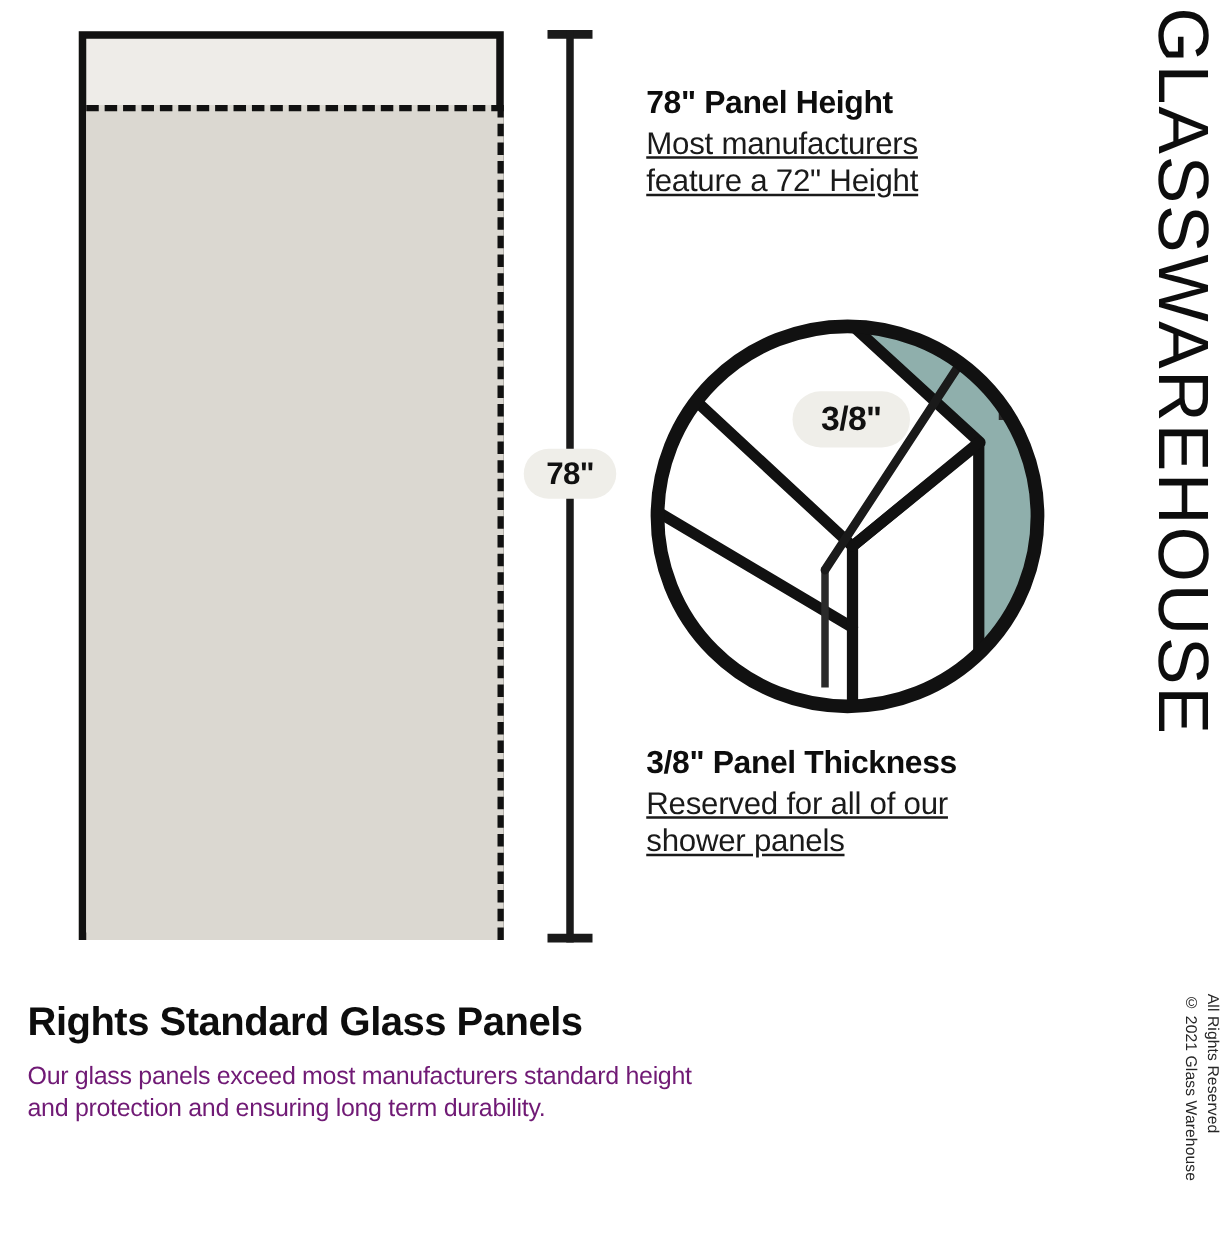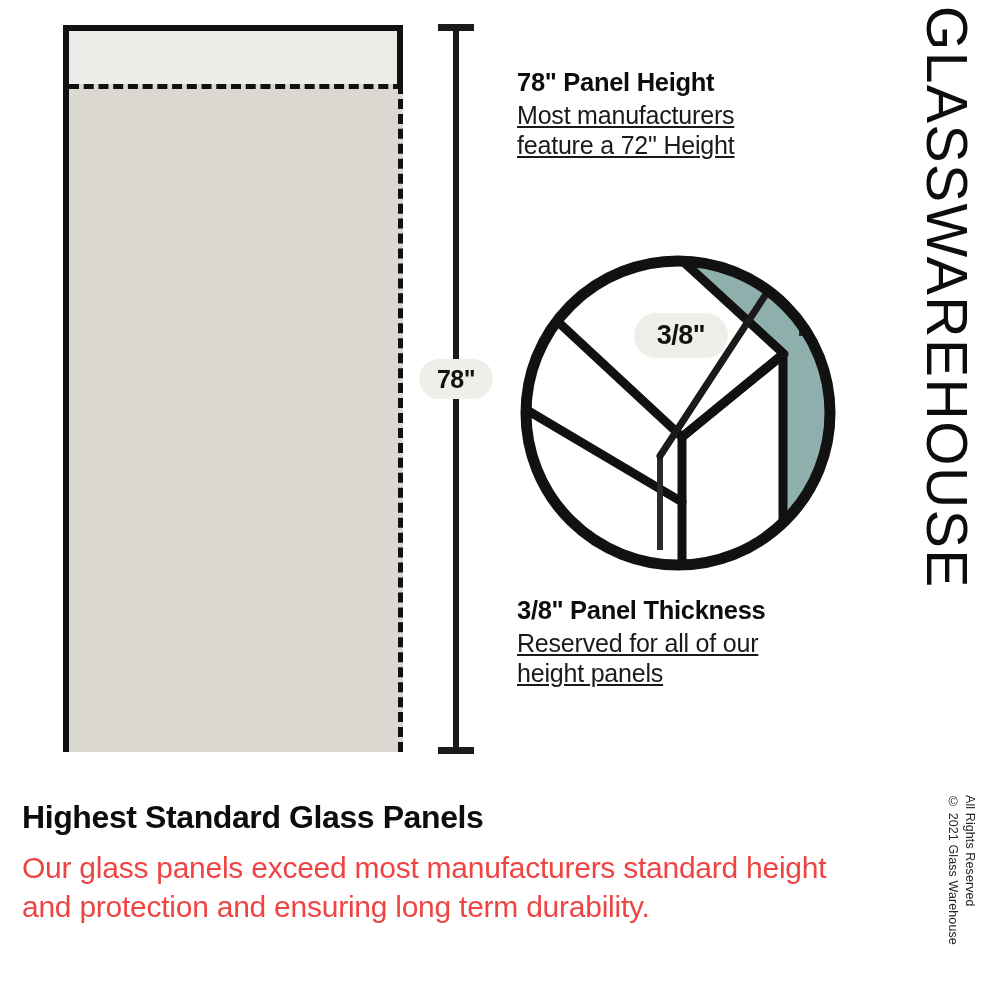--- a/index.html
+++ b/index.html
@@ -146,25 +146,25 @@
   .bottom-block h1 {
     margin: 0 0 14px 0;
     font-size: 32px;
     font-weight: bold;
     letter-spacing: -0.4px;
     line-height: 1.1;
     color: #0d0d0d;
   }
   .bottom-block .body {
     margin: 0;
-    font-size: 30px;
+    font-size: 20px;
     font-weight: 400;
     line-height: 1.28;
     letter-spacing: -0.25px;
-    color: #ef4444;
+    color: #701a75;
   }
 
   
   .brand-rail {
     position: absolute;
     right: 2px;
     top: 0px;
     width: 68px;
     height: 610px;
     display: flex;
@@ -257,25 +257,25 @@
 
     <circle cx="166" cy="169" r="152" fill="none" stroke="#111111" stroke-width="11"></circle>
   </svg>
 </div>
 
 <div class="thickness-badge">3/8"</div>
 
 <div class="callout callout-bottom">
   <h3>3/8" Panel Thickness</h3>
   <p>Reserved for all of our</p>
-  <p>height panels</p>
+  <p>shower panels</p>
 </div>
 
 <div class="bottom-block">
-  <h1>Highest Standard Glass Panels</h1>
+  <h1>Rights Standard Glass Panels</h1>
   <p class="body">Our glass panels exceed most manufacturers standard height</p>
   <p class="body">and protection and ensuring long term durability.</p>
 </div>
 
 <div class="brand-rail">
   <div class="brand-text">GLASSWAREHOUSE</div>
 </div>
 
 <div class="copyright">
   <span>© 2021 Glass Warehouse</span>

